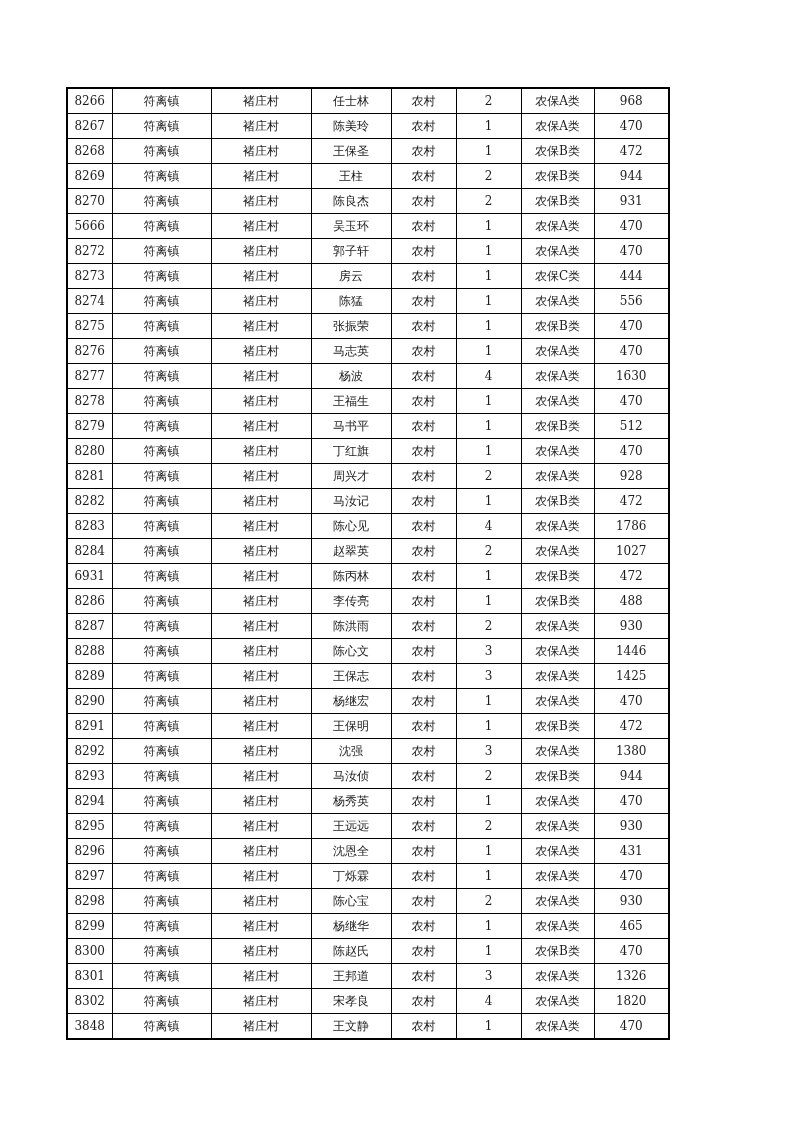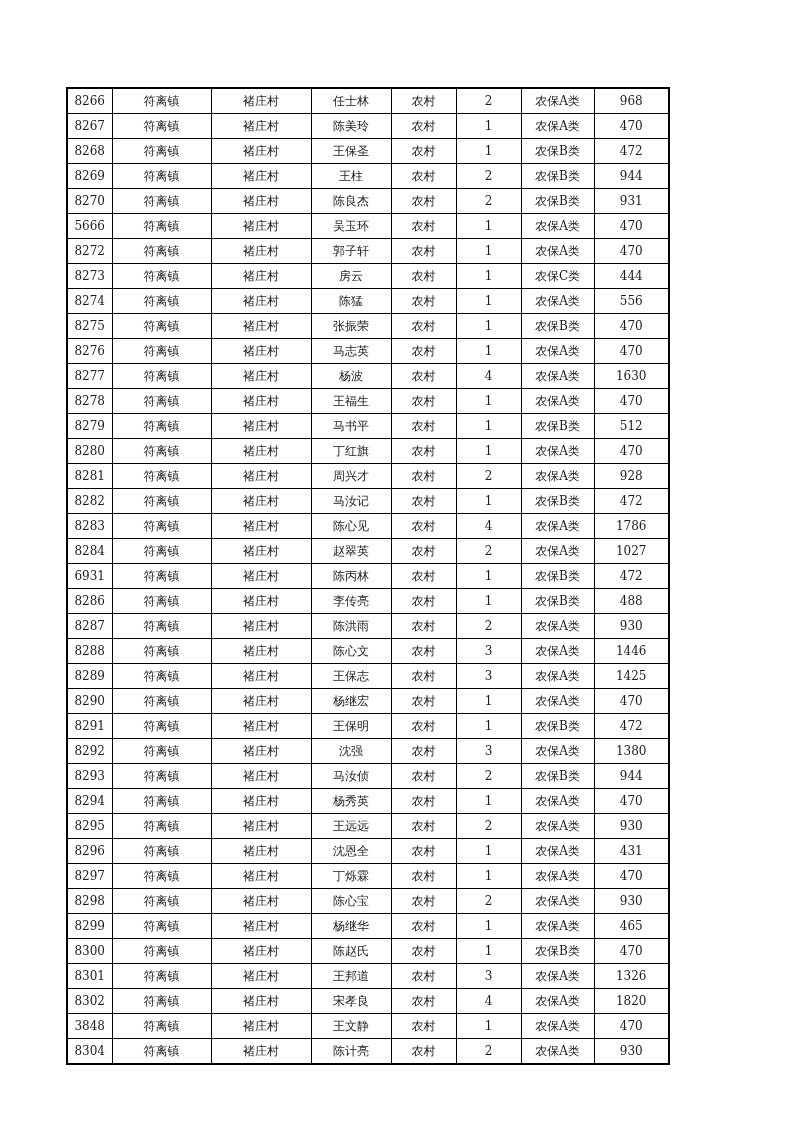--- a/index.html
+++ b/index.html
@@ -438,25 +438,15 @@
         <tr>
           <td>3848</td>
           <td>符离镇</td>
           <td>褚庄村</td>
           <td>王文静</td>
           <td>农村</td>
           <td>1</td>
           <td>农保A类</td>
           <td>470</td>
         </tr>
-        <tr>
-          <td>8304</td>
-          <td>符离镇</td>
-          <td>褚庄村</td>
-          <td>陈计亮</td>
-          <td>农村</td>
-          <td>2</td>
-          <td>农保A类</td>
-          <td>930</td>
-        </tr>
       </tbody>
   </table>
 </div>
 
 </body></html>

